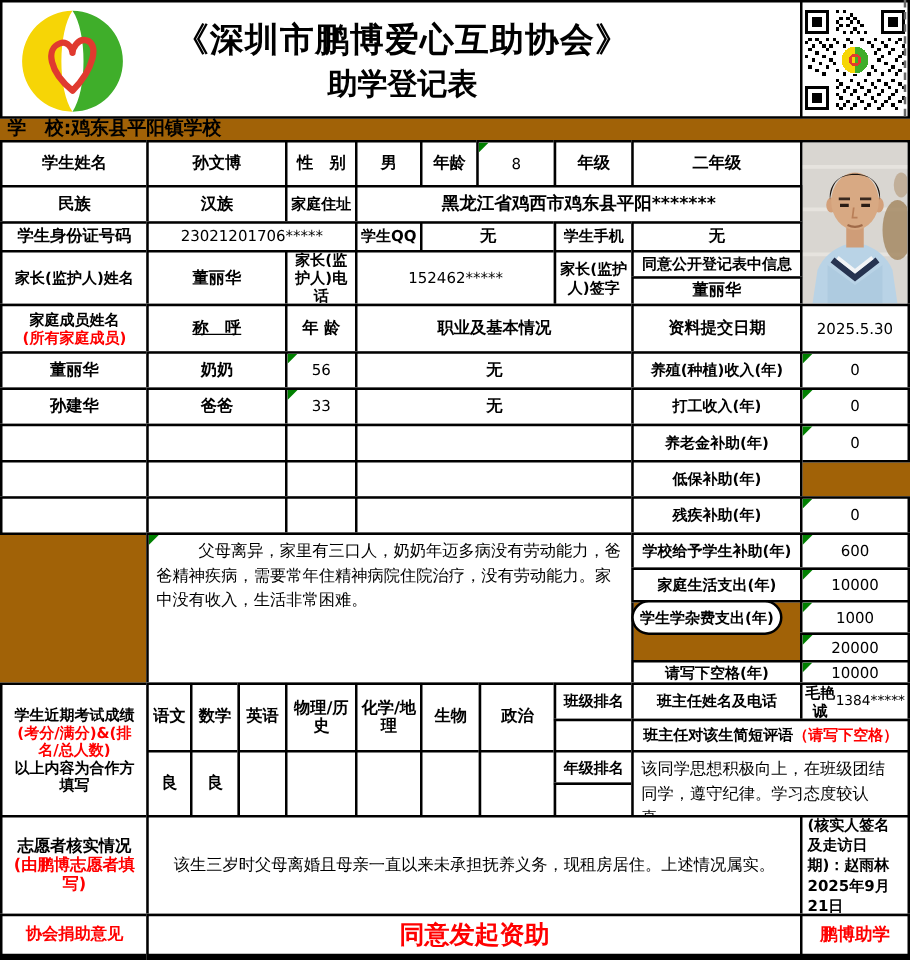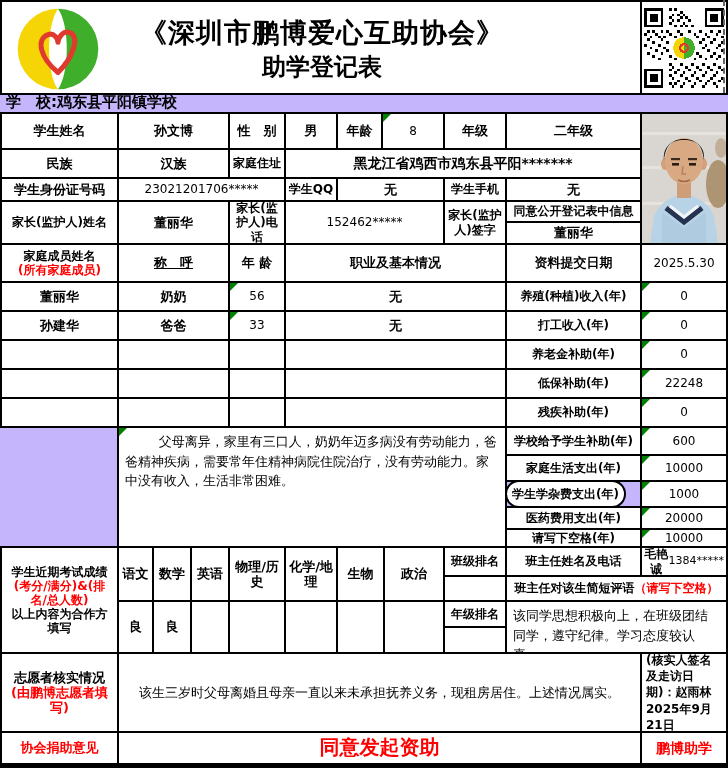--- a/index.html
+++ b/index.html
@@ -1,16 +1,16 @@
 <!DOCTYPE html>
 <html><head>
 <meta charset="utf-8">
 <style>
   html,body{margin:0;padding:0;background:#fff;}
-  .page{position:relative;width:728px;height:768px;background:#c4b5fd;overflow:hidden;
+  .page{position:relative;width:728px;height:768px;background:#a16207;overflow:hidden;
         font-family:"DejaVu Sans","Liberation Sans",sans-serif;color:#000;}
   .c{position:absolute;box-sizing:border-box;border:2px solid #000;background:#fff;
      display:flex;align-items:center;justify-content:center;text-align:center;
      font-weight:bold;font-size:13px;line-height:1.18;padding:0 2px;overflow:hidden;}
   .nb{border:none;background:transparent;}
   .blk{display:block;padding:3px 4px;}
   .left{justify-content:flex-start;text-align:left;}
   .red{color:#ff0000;}
   .num{font-weight:normal;font-size:12px;}
   .f11{font-size:11px;}.f12{font-size:12px;}.f14{font-size:14px;}.f15{font-size:15px;}
@@ -174,38 +174,36 @@
   <div class="c num" style="left:228px;top:339px;width:58px;height:31px;"></div>
   <div class="c" style="left:284px;top:339px;width:223px;height:31px;"></div>
   <div class="c f12" style="left:505px;top:339px;width:137px;height:31px;">养老金补助(年)</div>
   <div class="c num flag" style="left:640px;top:339px;width:88px;height:31px;">0</div>
 
   <div class="c" style="left:0;top:368px;width:119px;height:31px;"></div>
   <div class="c" style="left:117px;top:368px;width:113px;height:31px;"></div>
   <div class="c num" style="left:228px;top:368px;width:58px;height:31px;"></div>
   <div class="c" style="left:284px;top:368px;width:223px;height:31px;"></div>
   <div class="c f12" style="left:505px;top:368px;width:137px;height:31px;">低保补助(年)</div>
-  <div class="c num flag" style="left:640px;top:368px;width:88px;height:31px;">22248</div>
 
   <div class="c" style="left:0;top:397px;width:119px;height:31px;"></div>
   <div class="c" style="left:117px;top:397px;width:113px;height:31px;"></div>
   <div class="c num" style="left:228px;top:397px;width:58px;height:31px;"></div>
   <div class="c" style="left:284px;top:397px;width:223px;height:31px;"></div>
   <div class="c f12" style="left:505px;top:397px;width:137px;height:31px;">残疾补助(年)</div>
   <div class="c num flag" style="left:640px;top:397px;width:88px;height:31px;">0</div>
 
   <div class="c para indent flag" style="left:117px;top:426px;width:390px;height:122px;">父母离异，家里有三口人，奶奶年迈多病没有劳动能力，爸爸精神疾病，需要常年住精神病院住院治疗，没有劳动能力。家中没有收入，生活非常困难。</div>
 
   <div class="c f12" style="left:505px;top:426px;width:137px;height:30px;">学校给予学生补助(年)</div>
   <div class="c num flag" style="left:640px;top:426px;width:88px;height:30px;">600</div>
   <div class="c f12" style="left:505px;top:454px;width:137px;height:28px;">家庭生活支出(年)</div>
   <div class="c num flag" style="left:640px;top:454px;width:88px;height:28px;">10000</div>
   <div class="c f12" style="left:505px;top:480px;width:121px;height:28px;border-radius:14px;">学生学杂费支出(年)</div>
   <div class="c num flag" style="left:640px;top:480px;width:88px;height:28px;">1000</div>
-  <div class="c f12" style="left:505px;top:506px;width:137px;height:24px;">医药费用支出(年)</div>
   <div class="c num flag" style="left:640px;top:506px;width:88px;height:24px;">20000</div>
   <div class="c f12" style="left:505px;top:528px;width:137px;height:20px;">请写下空格(年)</div>
   <div class="c num flag" style="left:640px;top:528px;width:88px;height:20px;">10000</div>
 
   <div class="c blk f12 vcent" style="left:0;top:546px;width:119px;height:108px;">
     <span>学生近期考试成绩</span>
       <span class="red">(考分/满分)&amp;(排名/总人数)</span>
       <span>以上内容为合作方填写</span>
   </div>
   <div class="c" style="left:117px;top:546px;width:37px;height:56px;">语文</div>

